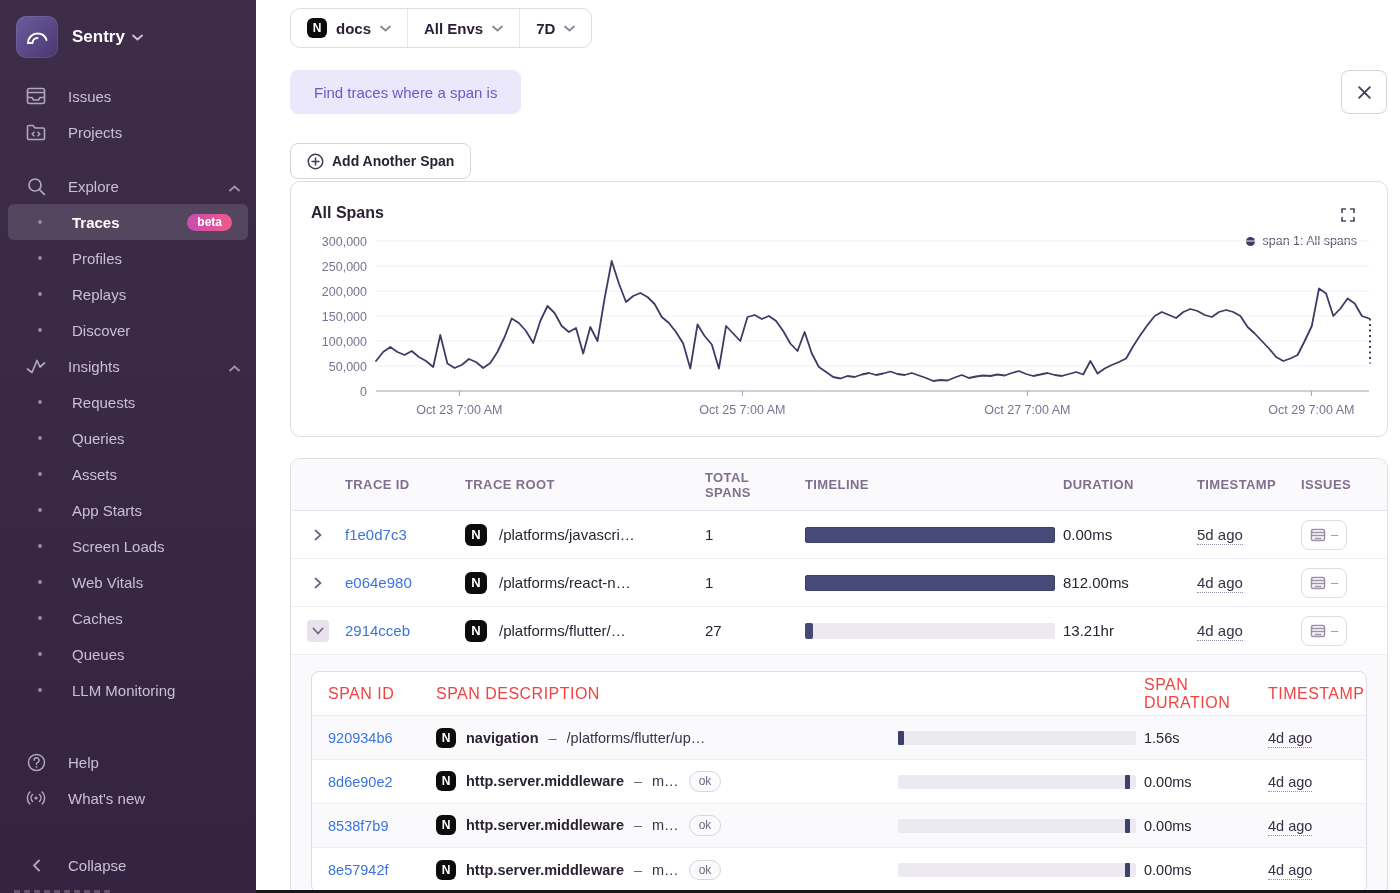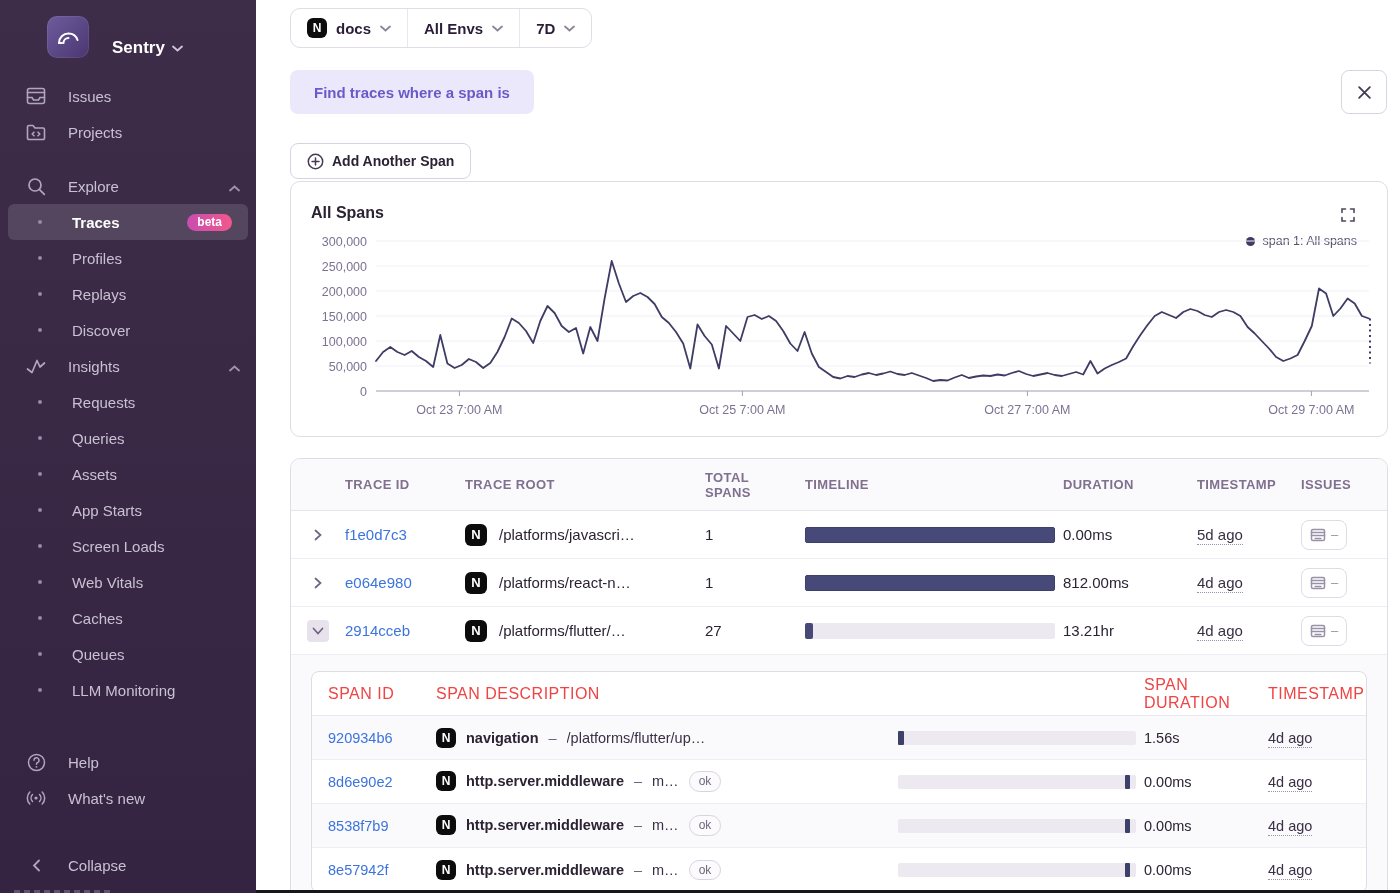--- a/index.html
+++ b/index.html
@@ -1,21 +1,21 @@
 <!DOCTYPE html>
 <html><head>
 <meta charset="utf-8">
 <style>
   * { margin:0; padding:0; box-sizing:border-box; }
   html,body { width:1400px; height:893px; overflow:hidden; font-family:"Liberation Sans", sans-serif; background:#fff; color:#2b2233; }
 
   
   #sidebar { position:absolute; left:0; top:0; width:256px; height:893px;
     background:linear-gradient(180deg,#3d2d49 0%, #352441 100%); overflow:hidden; }
-  .brand-row { display:flex; align-items:flex-end; gap:23px; padding:16px 16px 10px 16px; cursor:pointer;margin-left:31px; }
+  .brand-row { display:flex; align-items:center; gap:14px; padding:16px 16px 10px 16px; cursor:pointer; }
   .logo-tile { width:42px; height:42px; border-radius:10px; background:linear-gradient(135deg,#6d5c9e 0%,#4a3670 100%);
     display:flex; align-items:center; justify-content:center; flex:0 0 auto; box-shadow:inset 0 0 0 1px rgba(255,255,255,.08); }
   .brand-label { color:#fff; font-size:17px; font-weight:bold; display:flex; align-items:center; gap:7px; }
   #sidebar-nav { padding-top:10px; }
   .s-item { height:36px; display:flex; align-items:center; color:#c9c0d3; font-size:15px; padding:0 16px 0 26px; cursor:pointer; }
   .s-item .s-icon { width:20px; display:flex; justify-content:center; margin-right:22px; color:#b2a6bf; }
   .s-item.child { padding-left:34px; }
   .s-item.child .bullet { width:4px; height:4px; border-radius:50%; background:#978aa6; margin-right:30px; margin-left:4px; }
   .s-item .s-label { flex:1 1 auto; white-space:nowrap; }
   .s-item .chev { color:#a western99aa8; color:#99a; }
@@ -37,21 +37,21 @@
     border:1px solid #e0dce5; border-radius:10px; background:#fff; }
   .fseg { display:flex; align-items:center; gap:9px; padding:0 16px; height:100%; font-weight:bold; font-size:15px; color:#2b1d38; cursor:pointer; }
   .fseg + .fseg { border-left:1px solid #eae6ef; }
   .n-icon { width:22px; height:22px; border-radius:6px; background:#0c0c0d; color:#fff; font-weight:bold; font-size:13px;
     display:flex; align-items:center; justify-content:center; flex:0 0 auto; }
   .n-icon.small { width:20px; height:20px; font-size:12px; }
   .chev-dn { color:#8e8499; }
 
   
   #find-pill { position:absolute; left:34px; top:70px; height:44px; padding:0 24px; border:none; border-radius:8px;
-    background:#ebe8fb; color:#6a5ac8; font-weight:bold; font-size:15px; font-family:inherit; cursor:pointer; }
+    background:#ebe8fb; color:#6a5ac8; font-weight:normal; font-size:15px; font-family:inherit; cursor:pointer; }
   #search-box { position:absolute; left:307px; top:70px; width:767px; height:44px; border:1px solid #d9d3e0; border-radius:8px;
     background:#fff; display:flex; align-items:center; padding:0 14px; gap:10px; }
   #search-box input { flex:1 1 auto; border:none; outline:none; font-size:15px; color:#2b2233; font-family:inherit; background:transparent; }
   #search-box input::placeholder { color:#8a8096; }
   .icon-btn { background:none; border:none; cursor:pointer; display:flex; align-items:center; justify-content:center; padding:4px; }
   #outer-close { position:absolute; left:1085px; top:70px; width:46px; height:44px; border:1px solid #d9d3e0; border-radius:8px;
     background:#fff; cursor:pointer; display:flex; align-items:center; justify-content:center; }
   #add-span-btn { position:absolute; left:34px; top:143px; height:36px; padding:0 16px; border:1px solid #d9d3e0; border-radius:8px;
     background:#fff; font-weight:bold; font-size:14px; color:#2b2233; font-family:inherit; cursor:pointer;
     display:flex; align-items:center; gap:8px; }

